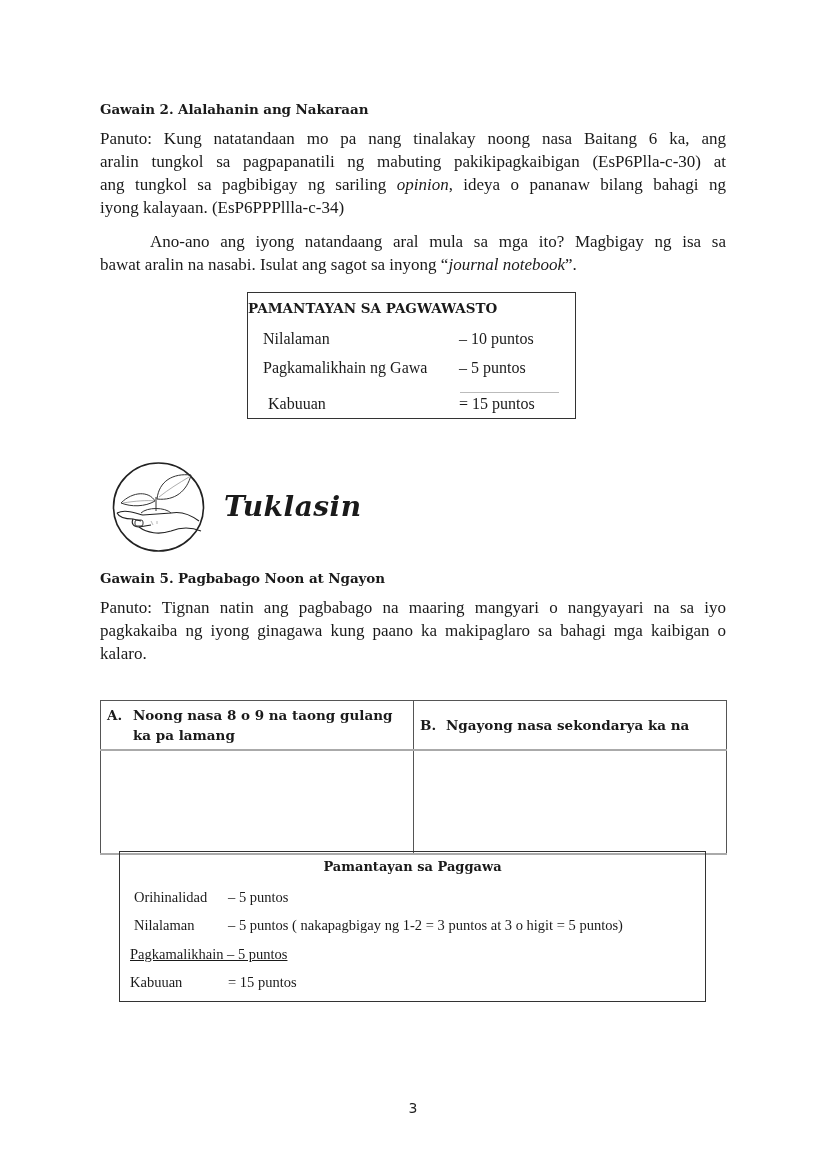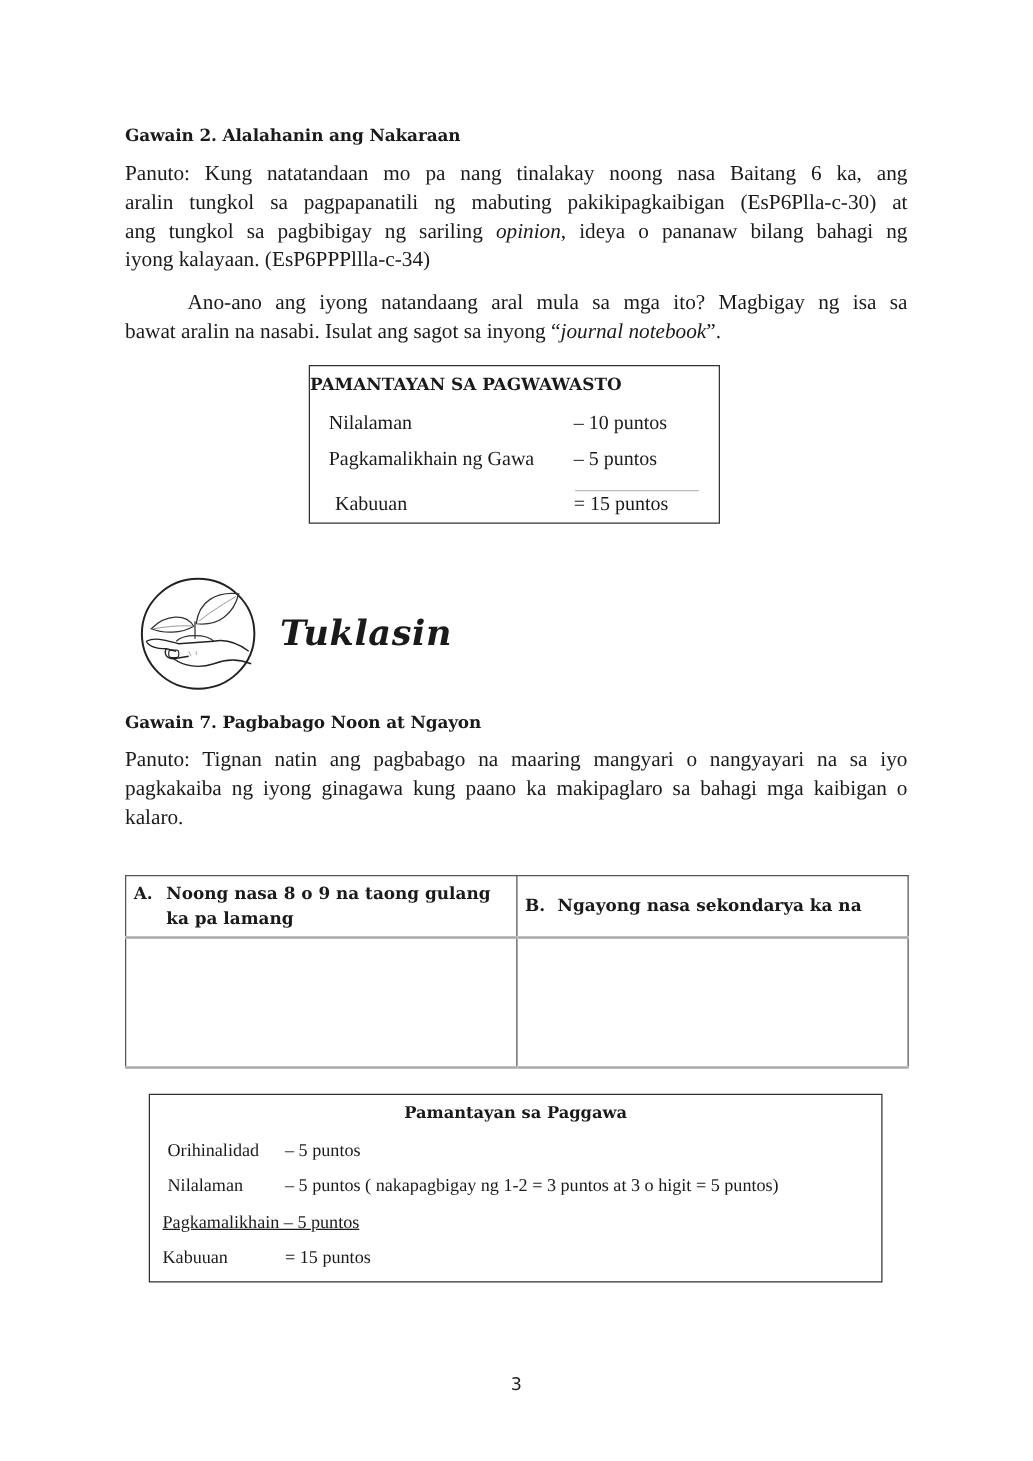--- a/index.html
+++ b/index.html
@@ -90,21 +90,21 @@
       line-height: 20px;
       height: 48px;
     }
     .hdr-a { display: flex; padding: 0 6px; }
     .hdr-a .letter { width: 26px; flex: none; }
     .hdr-b { display: flex; padding: 0 6px; }
     .hdr-b .letter { width: 26px; flex: none; }
 
     
     .rubric2 {
-      left: 119px; top: 875px; width: 587px; height: 151px;
+      left: 119px; top: 851px; width: 587px; height: 151px;
       border: 1.5px solid #333;
       box-sizing: border-box;
       font-family: "Liberation Serif", serif;
       font-size: 14.5px;
     }
     .rubric2 .title {
       position: absolute; left: 0; right: 0; top: 7px;
       text-align: center;
       font-family: "DejaVu Serif", serif;
       font-weight: bold;
@@ -173,21 +173,21 @@
     <path d="M6 52 C 8 56, 14 58, 22 58 L 30 60" fill="none" stroke="#222" stroke-width="1.1"></path>
     <path d="M22 58 C 20 62, 22 66, 28 66 L 40 64" fill="none" stroke="#222" stroke-width="1.1"></path>
     <rect x="24" y="59" width="8" height="6" rx="2" fill="none" stroke="#222" stroke-width="0.9"></rect>
     <path d="M28 66 C 36 72, 48 74, 60 70 C 70 66, 80 66, 90 70" fill="none" stroke="#222" stroke-width="1.1"></path>
     <path d="M40 60 L 42 64 M 46 60 L 46 63" fill="none" stroke="#888" stroke-width="0.6"></path>
   </svg>
 </div>
 
 <div class="abs tuklasin">Tuklasin</div>
 
-<div class="abs heading" style="left:100px; top:570px;">Gawain 7. Pagbabago Noon at Ngayon</div>
+<div class="abs heading" style="left:100px; top:570px;">Gawain 5. Pagbabago Noon at Ngayon</div>
 
 <div class="abs para" style="left:100px; top:596px; width:626px;">
   <div style="text-align-last:justify;">Panuto:  Tignan natin ang pagbabago na maaring mangyari o nangyayari na sa iyo</div>
   <div style="text-align-last:justify;">pagkakaiba ng iyong ginagawa kung paano ka makipaglaro sa bahagi mga kaibigan o</div>
   <div>kalaro.</div>
 </div>
 
 <table class="abs act-table">
   <colgroup>
     <col style="width:313px;">

